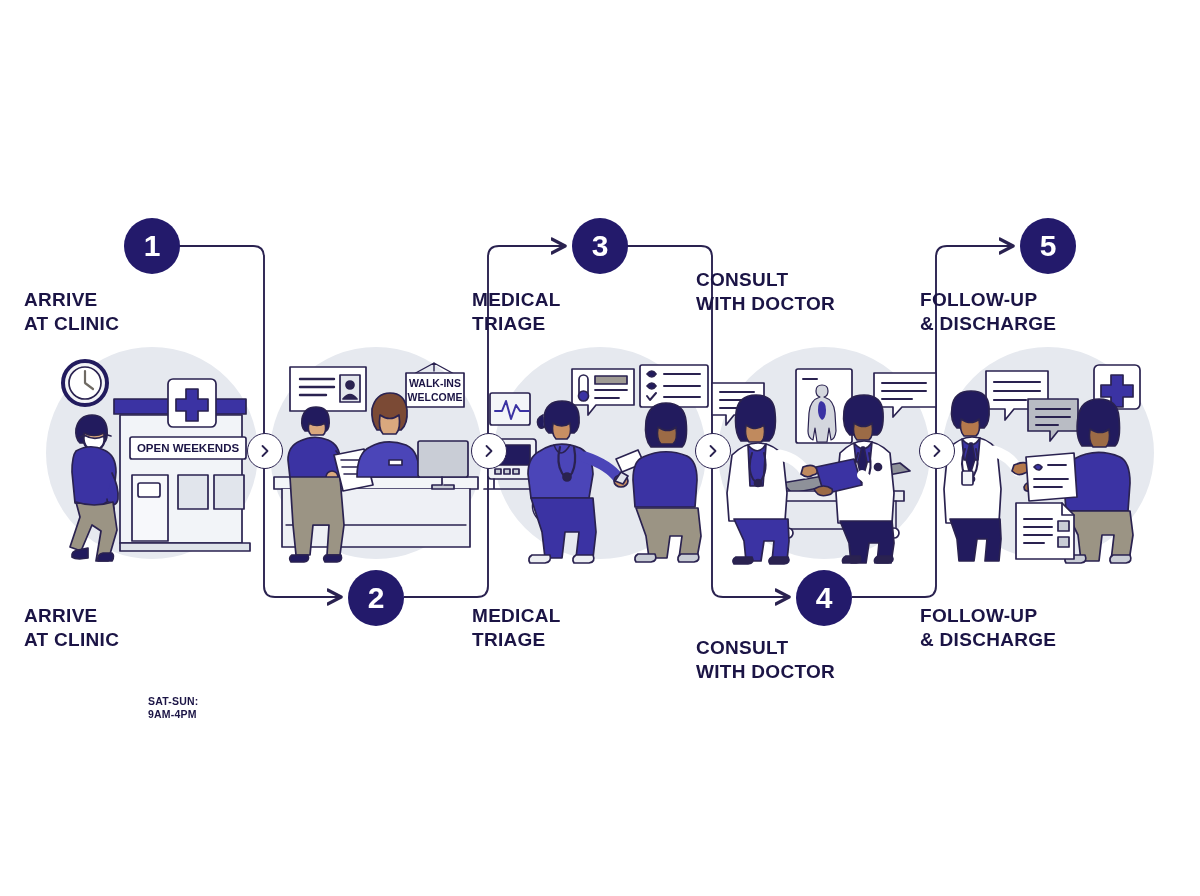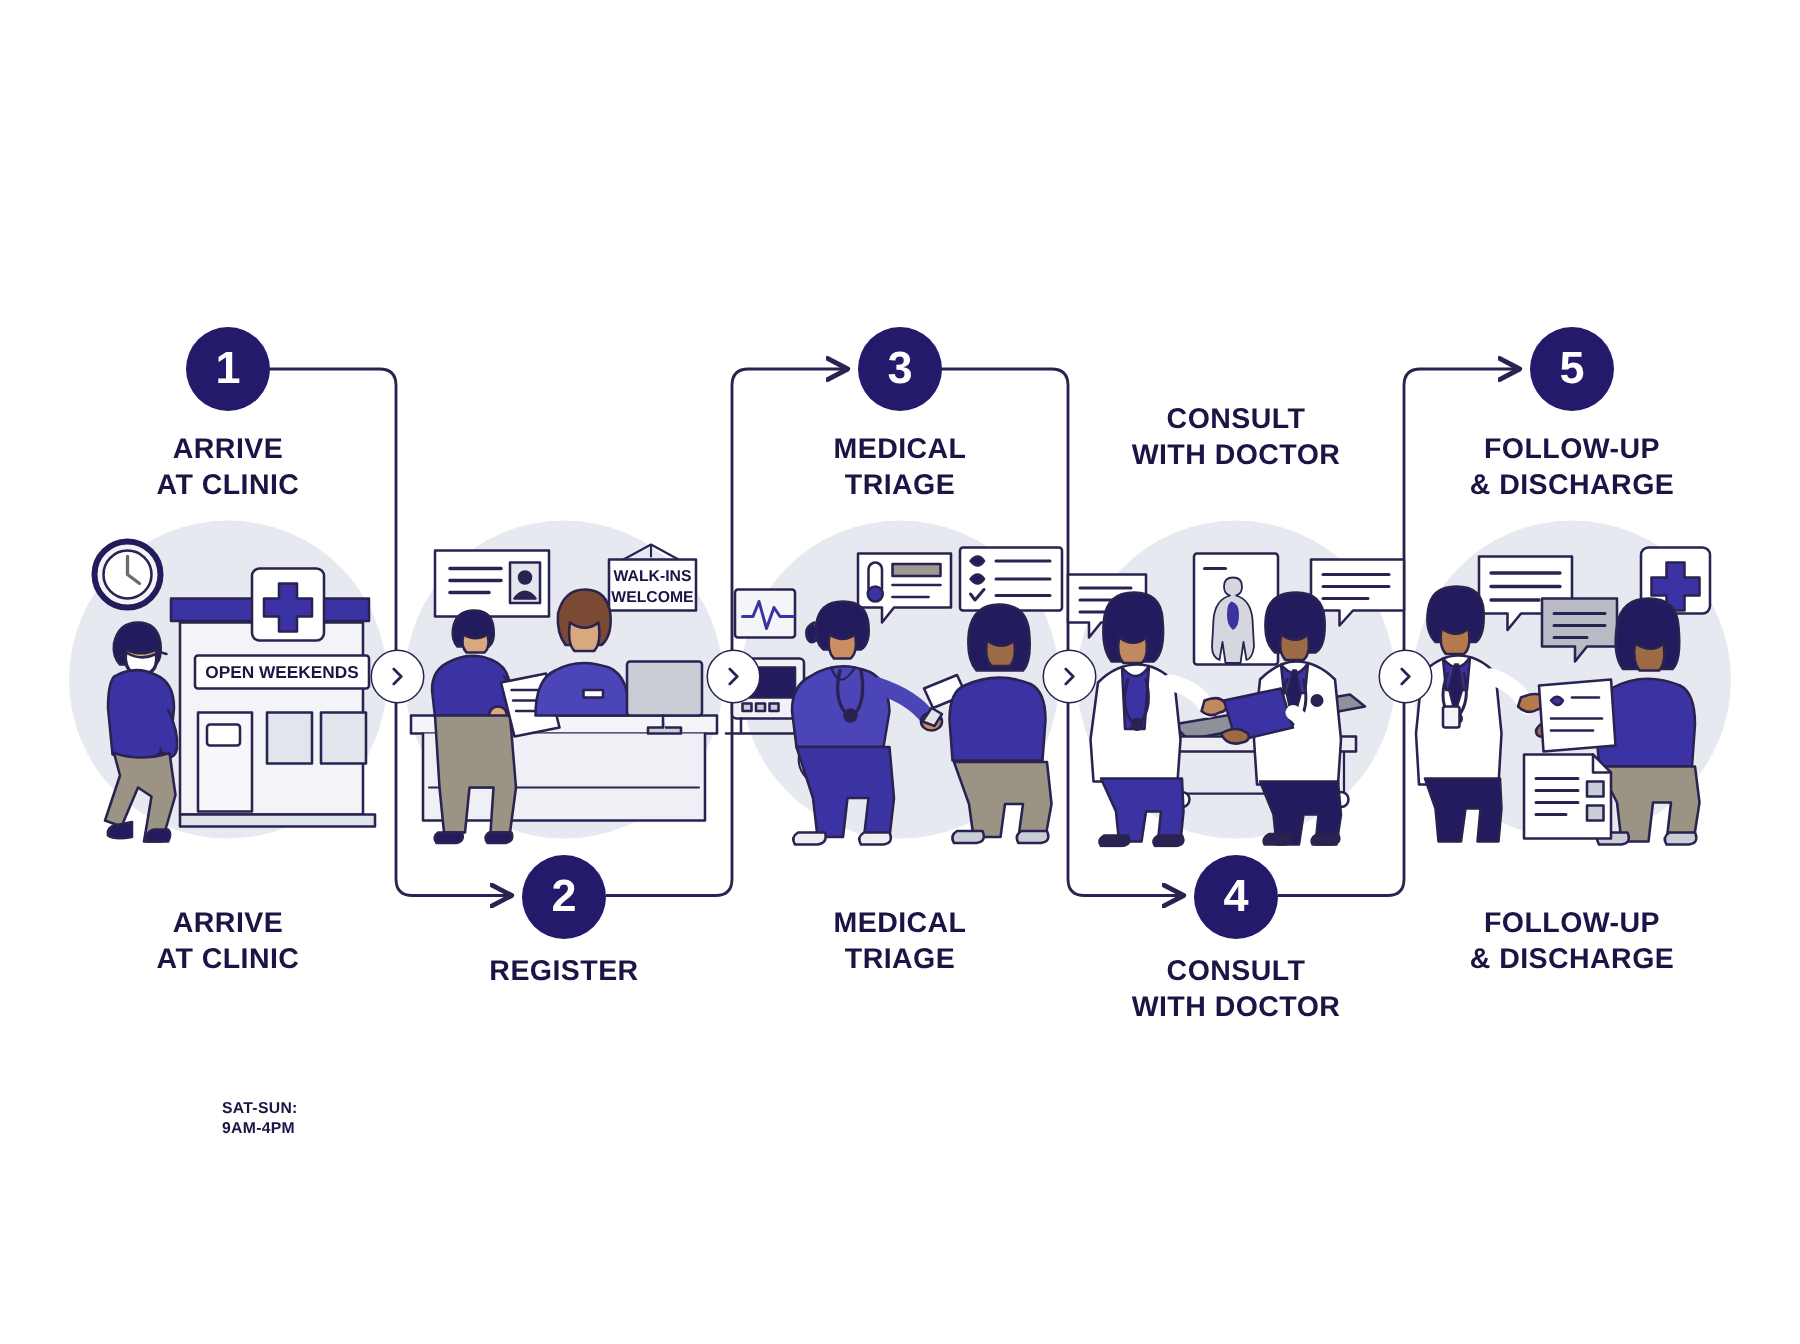--- a/index.html
+++ b/index.html
@@ -39,40 +39,40 @@
     background:#231a6b;color:#ffffff;
     display:flex;align-items:center;justify-content:center;
     font-size:30px;font-weight:bold;line-height:1;
     left:92px;
   }
   .badge-top{top:218px;}
   .badge-bottom{top:570px;}
 
   
   .title{
-    position:absolute;left:-8px;width:256px;text-align:center;
+    position:absolute;left:-8px;width:256px;text-align:left;
     color:#1b1445;font-weight:bold;font-size:19px;line-height:1.28;
     letter-spacing:.3px;
   }
   .title-top-a{top:288px;}     
   .title-top-b{top:268px;}     
   .title-bottom{top:604px;}    
   .title-bottom-b{top:636px;}  
 
   
   .chev{
     position:absolute;top:433px;width:34px;height:34px;border-radius:50%;
     background:#ffffff;border:1.6px solid #2a2250;
     display:flex;align-items:center;justify-content:center;
   }
   .chev svg{display:block;}
 
   
   .hours-text{
-    position:absolute;left:116px;top:378px;width:90px;
+    position:absolute;left:116px;top:340px;width:90px;
     font-size:10.5px;font-weight:bold;color:#1b1445;line-height:1.25;
     letter-spacing:.2px;
   }
 </style>
 </head>
 <body>
 
 <div id="stage">
 
   <svg id="connectors" viewBox="0 0 1200 896">
@@ -191,21 +191,20 @@
         </g>
         <text x="179" y="32" text-anchor="middle" font-family="'Liberation Sans',sans-serif" font-size="10.5" font-weight="bold" fill="#1b1445">WALK-INS</text>
         <text x="179" y="46" text-anchor="middle" font-family="'Liberation Sans',sans-serif" font-size="10.5" font-weight="bold" fill="#1b1445">WELCOME</text>
       </svg>
     </div>
 
     <div class="badge badge-bottom">
       <span>2</span>
     </div>
     <div class="title title-bottom-b">
-      <div>REGISTER</div>
     </div>
   </div>
 
   <div class="step step-3">
     <div class="badge badge-top">
       <span>3</span>
     </div>
     <div class="title title-top-a">
       <div>MEDICAL</div>
       <div>TRIAGE</div>

